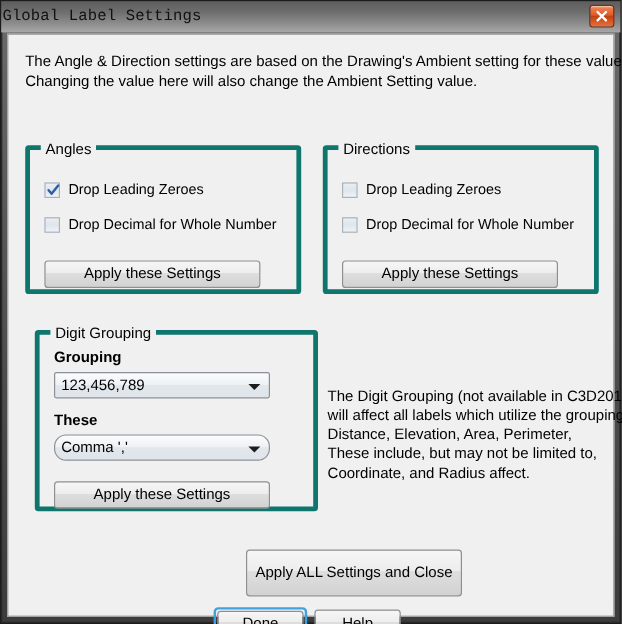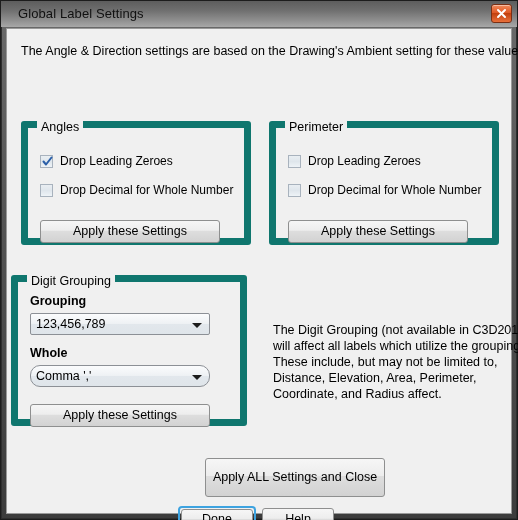--- a/index.html
+++ b/index.html
@@ -35,26 +35,27 @@
   
   #titlebar {
     position: absolute;
     left: 0; top: 0;
     width: 516px;
     height: 26px;
     background: linear-gradient(to bottom, #5d5d5d 0%, #6e6e6e 35%, #8d8d8d 72%, #a8a8a8 100%);
   }
   #title-text {
     position: absolute;
-    left: 17px;
+    left: 1px;
     top: 5px;
     font-size: 13px;
     color: #111111;
     letter-spacing: 0.1px;
     white-space: nowrap;
+    font-family: Liberation Mono, monospace;
   }
   #close-button {
     position: absolute;
     right: 5px;
     top: 3px;
     width: 21px;
     height: 19px;
     box-sizing: border-box;
     border: 1px solid #7a2f14;
     border-radius: 3px;
@@ -84,38 +85,38 @@
     font-size: 12.5px;
     color: #000000;
     line-height: 17px;
   }
   #intro div { white-space: nowrap; }
 
   
   .groupbox {
     position: absolute;
     box-sizing: border-box;
-    border: 7px solid #0f766e;
+    border: 4px solid #0f766e;
     border-radius: 3px;
     background: transparent;
   }
   .group-label {
     position: absolute;
     top: -8px;
     left: 9px;
     padding: 0 4px;
     background: #f0f0f0;
     font-size: 12.5px;
     color: #000000;
     white-space: nowrap;
   }
 
   #group-angles    { left: 14px;  top: 92px;  width: 230px; height: 124px; }
   #group-directions{ left: 262px; top: 92px;  width: 230px; height: 124px; }
-  #group-digit     { left: 4px;  top: 246px; width: 236px; height: 151px; }
+  #group-digit     { left: 22px;  top: 246px; width: 236px; height: 151px; }
 
   
   .checkrow {
     position: absolute;
     left: 12px;
     height: 17px;
     white-space: nowrap;
   }
   .checkbox {
     position: absolute;
@@ -258,20 +259,21 @@
       <svg width="11" height="11" viewBox="0 0 11 11">
         <path d="M2 2 L9 9 M9 2 L2 9" stroke="#ffffff" stroke-width="2" stroke-linecap="round"></path>
       </svg>
     </div>
   </div>
 
   <div id="client">
 
     <div id="intro">
       <div>The Angle &amp; Direction settings are based on the Drawing's Ambient setting for these values.</div>
+      <div>Changing the value here will also change the Ambient Setting value.</div>
     </div>
 
     <div class="groupbox" id="group-angles">
       <div class="group-label">Angles</div>
 
       <div class="checkrow" style="top:26px;">
         <span class="checkbox checked">
           <svg width="11" height="11" viewBox="0 0 11 11">
             <path d="M1.5 5.5 L4 8.5 L9.5 1.5" stroke="#2b5fa8" stroke-width="2" fill="none" stroke-linecap="round" stroke-linejoin="round"></path>
           </svg>
@@ -283,21 +285,21 @@
         <span class="checkbox">
           
         </span>
         <span class="check-label">Drop Decimal for Whole Number</span>
       </div>
 
       <button class="btn btn-apply-group" id="btn-apply-angles">Apply these Settings</button>
     </div>
 
     <div class="groupbox" id="group-directions">
-      <div class="group-label">Perimeter</div>
+      <div class="group-label">Directions</div>
 
       <div class="checkrow" style="top:26px;">
         <span class="checkbox">
           
         </span>
         <span class="check-label">Drop Leading Zeroes</span>
       </div>
 
       <div class="checkrow" style="top:55px;">
         <span class="checkbox">
@@ -311,34 +313,34 @@
 
     <div class="groupbox" id="group-digit">
       <div class="group-label">Digit Grouping</div>
 
       <div class="field-label" id="lbl-grouping">Grouping</div>
       <div class="combo" id="combo-grouping">
         <span class="combo-value">123,456,789</span>
         <span class="combo-arrow"></span>
       </div>
 
-      <div class="field-label" id="lbl-symbol">Whole</div>
+      <div class="field-label" id="lbl-symbol">These</div>
       <div class="combo" id="combo-symbol">
         <span class="combo-value">Comma ','</span>
         <span class="combo-arrow"></span>
       </div>
 
       <button class="btn btn-apply-group" id="btn-apply-digit">Apply these Settings</button>
     </div>
 
     <div id="digit-note">
       <div>The Digit Grouping (not available in C3D2010)</div>
       <div>will affect all labels which utilize the grouping,</div>
+      <div>Distance, Elevation, Area, Perimeter,</div>
       <div>These include, but may not be limited to,</div>
-      <div>Distance, Elevation, Area, Perimeter,</div>
       <div>Coordinate, and Radius affect.</div>
     </div>
 
     <button class="btn" id="btn-apply-all">Apply ALL Settings and Close</button>
 
     <div id="btn-done-wrap">
       <button class="btn" id="btn-done">Done</button>
     </div>
 
     <button class="btn" id="btn-help">Help</button>

